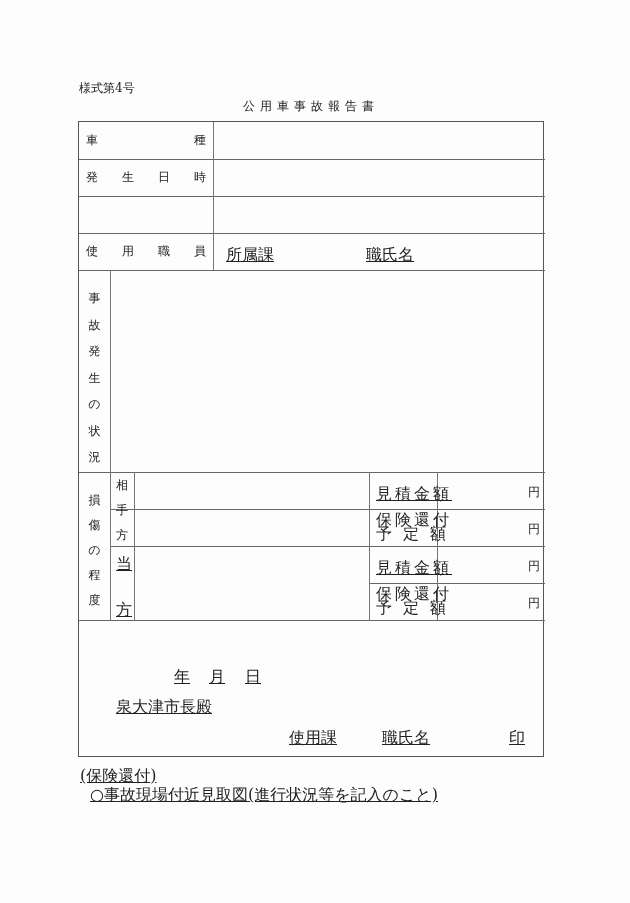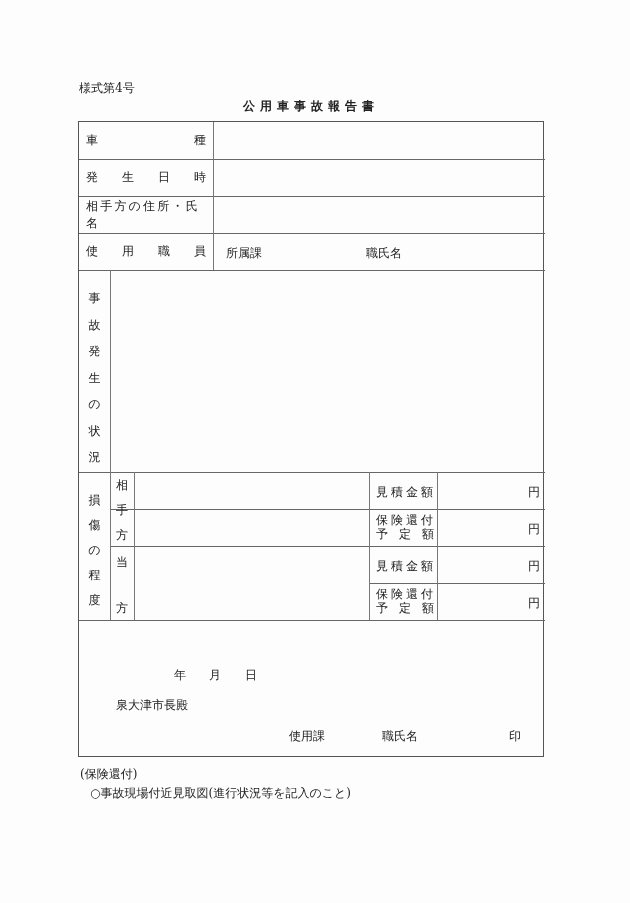--- a/index.html
+++ b/index.html
@@ -1,27 +1,27 @@
 <!DOCTYPE html>
 <html><head>
 <meta charset="utf-8">
 <style>
   html, body { margin:0; padding:0; background:#fdfdfd; }
   body { width:630px; height:903px; position:relative; font-family:"DejaVu Serif","Liberation Serif",serif; color:#222; overflow:hidden; }
   .abs { position:absolute; }
   .form-no { left:79px; top:80px; font-size:12px; }
-  .doc-title { left:243px; top:98px; font-size:12px; letter-spacing:5px;font-weight:bold; }
+  .doc-title { left:243px; top:98px; font-size:12px; letter-spacing:5px; }
   .tbl { left:78px; top:121px; width:466px; height:636px; border:1.5px solid #555; box-sizing:border-box; }
   .hline { position:absolute; height:0; border-top:1px solid #666; }
   .vline { position:absolute; width:0; border-left:1px solid #777; }
   .lbl { position:absolute; font-size:12px; display:flex; justify-content:space-between; align-items:center; }
   .vtext { position:absolute; font-size:12px; display:flex; flex-direction:column; align-items:center; }
-  .txt { position:absolute; font-size:12px; white-space:nowrap; }
+  .txt { position:absolute; font-size:16px; white-space:nowrap;text-decoration:underline; }
   .yen { position:absolute; font-size:12px; }
-  .two { position:absolute; font-size:12px; line-height:14px; letter-spacing:3px; }
+  .two { position:absolute; font-size:16px; line-height:14px; letter-spacing:3px; }
 </style>
 </head>
 <body>
 
 <div class="abs form-no">様式第4号</div>
 <div class="abs doc-title">公用車事故報告書</div>
 
 <div class="abs tbl">
 
   <div class="hline" style="left:0;width:466px;top:37px"></div>
@@ -47,21 +47,20 @@
   <div class="abs" style="left:135px;top:0;width:330px;height:37px"></div>
 
   <div class="lbl" style="left:7px;top:37px;width:120px;height:37px">
     <span>発</span>
       <span>生</span>
       <span>日</span>
       <span>時</span>
   </div>
   <div class="abs" style="left:135px;top:37px;width:330px;height:37px"></div>
 
-  <div class="lbl" style="left:7px;top:74px;width:124px;height:37px;letter-spacing:2.2px">相手方の住所・氏名</div>
   <div class="abs" style="left:135px;top:74px;width:330px;height:37px"></div>
 
   <div class="lbl" style="left:7px;top:111px;width:120px;height:37px">
     <span>使</span>
       <span>用</span>
       <span>職</span>
       <span>員</span>
   </div>
   <div class="txt" style="left:147px;top:123px">所属課</div>
   <div class="txt" style="left:287px;top:123px">職氏名</div>

